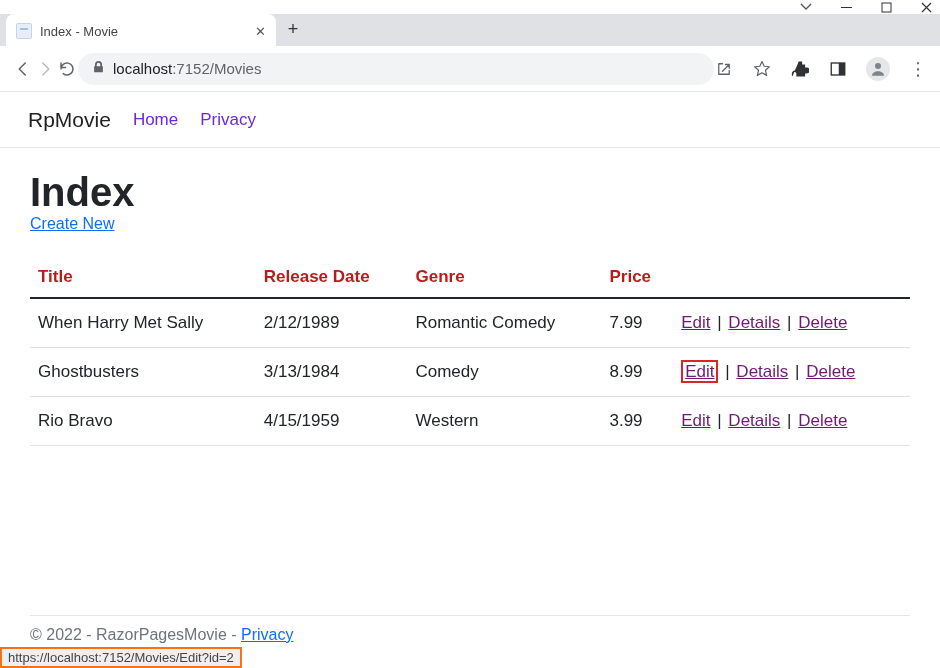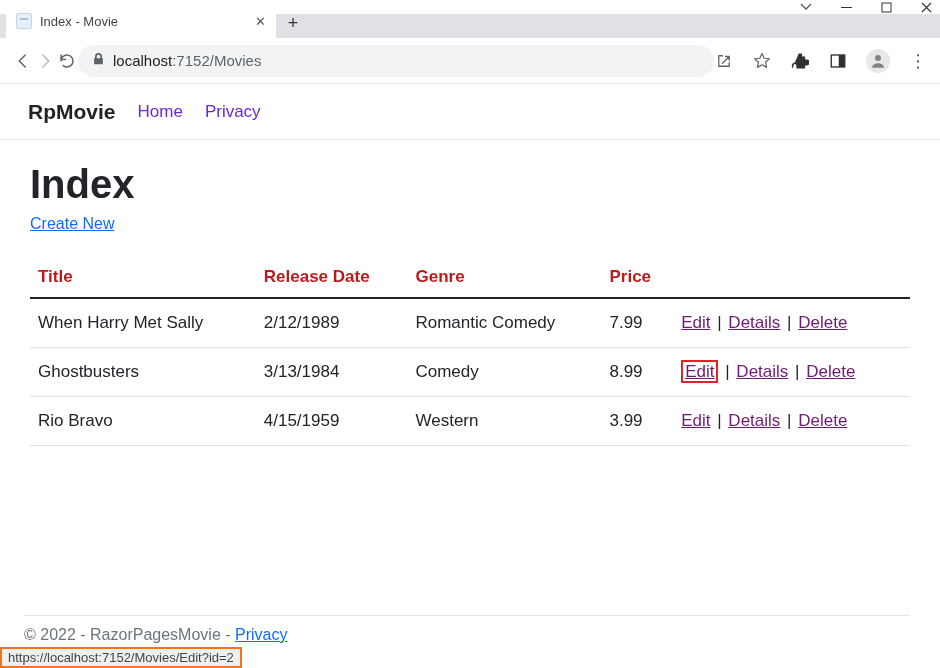--- a/index.html
+++ b/index.html
@@ -17,24 +17,24 @@
       background: #fff;
       display: flex;
       justify-content: flex-end;
       align-items: center;
       padding-right: 8px;
       gap: 24px;
     }
     .titlebar .win-controls { display: flex; gap: 28px; align-items: center; color: #333; }
     .win-btn { width: 12px; height: 12px; display: inline-flex; justify-content: center; align-items: center; font-size: 12px; }
     .tabbar {
-      height: 24px;
+      height: 32px;
       background: #dfe1e5;
       display: flex;
-      align-items: flex-end;
+      align-items: flex-start;
       padding-left: 6px;
     }
     .tab {
       background: #fff;
       height: 34px;
       width: 270px;
       border-radius: 8px 8px 0 0;
       display: flex;
       align-items: center;
       padding: 0 10px;
@@ -81,34 +81,34 @@
     .page-nav {
       height: 56px;
       border-bottom: 1px solid #e5e5e5;
       display: flex;
       align-items: center;
       padding: 0 28px;
       gap: 22px;
       color: #212529;
       font-size: 17px;
     }
-    .brand { font-size: 21px; color: #222; font-weight: bold; }
+    .brand { font-size: 21px; color: #222; }
     .nav-link { color: #6d28d9; text-decoration: none; cursor: pointer; }
     .container { padding: 22px 30px; }
-    h1 { font-size: 40px; font-weight: 700; color: #212529; margin-bottom: 8px; }
+    h1 { font-size: 40px; font-weight: 700; color: #212529; }
     a.link { color: #0d6efd; text-decoration: underline; cursor: pointer; }
     table { width: 100%; border-collapse: collapse; margin-top: 24px; font-size: 17px; }
     th { text-align: left; padding: 10px 8px; font-weight: 700; border-bottom: 2px solid #212529; color: #b91c1c; }
     td { padding: 14px 8px; border-bottom: 1px solid #dee2e6; color: #212529; }
     .actions a { color: #701a75; text-decoration: underline; cursor: pointer; }
     .actions .sep { color: #212529; padding: 0 2px; }
     .actions a.highlighted { border: 2px solid #dc2626; padding: 0px 2px; }
     .footer {
       position: absolute;
-      bottom: 24px; left: 24px; right: 30px;
+      bottom: 24px; left: 30px; right: 30px;
       border-top: 1px solid #e5e5e5;
       padding-top: 10px;
       color: #6c757d;
       font-size: 16px;
     }
     .footer a { color: #0d6efd; text-decoration: underline; }
     .statusbar {
       position: absolute;
       bottom: 0; left: 0;
       background: #efefef;

